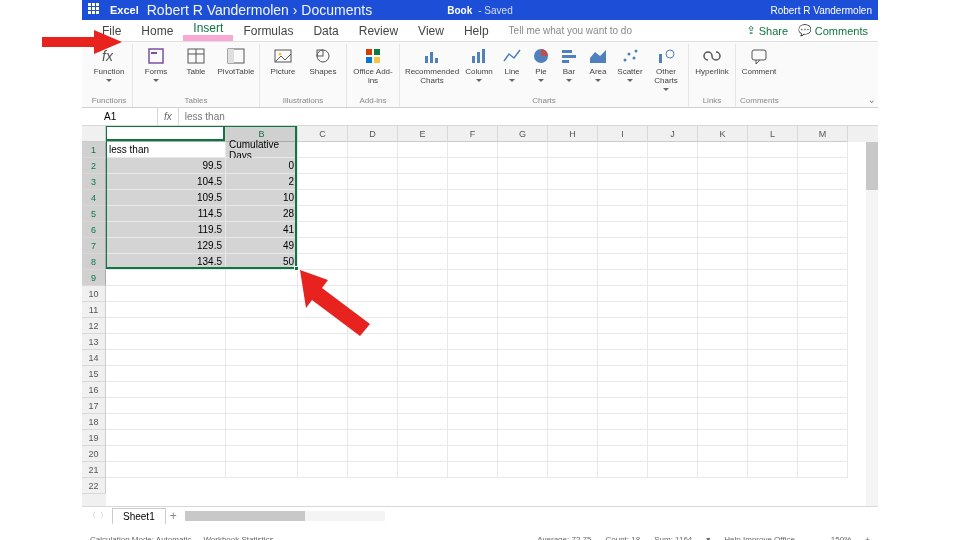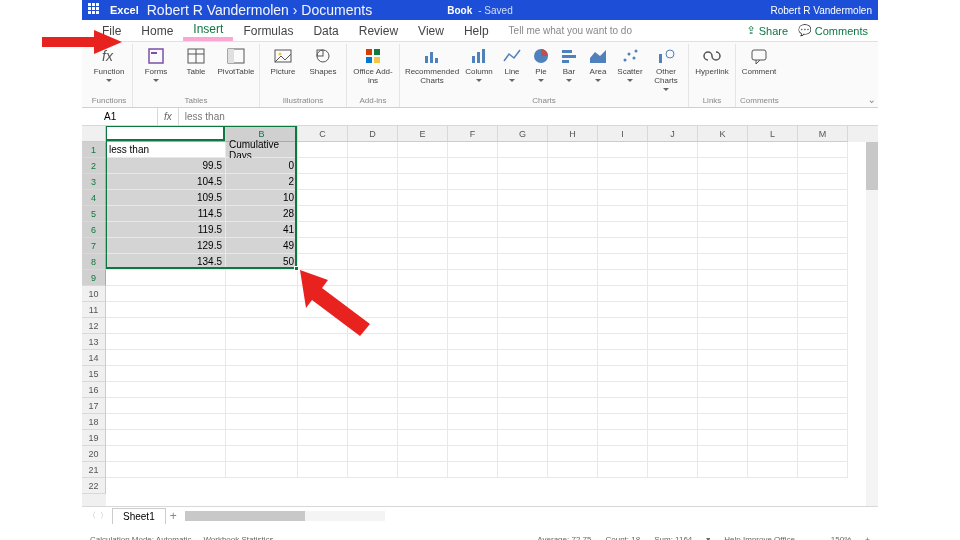--- a/index.html
+++ b/index.html
@@ -10,21 +10,21 @@
     .app-launcher { width: 14px; height: 14px; display: grid; grid-template-columns: repeat(3, 3px); grid-template-rows: repeat(3, 3px); gap: 1px; }
     .app-launcher span { background: #fff; }
     .title-app { font-weight: 600; }
     .title-crumb { font-size: 14px; opacity: 0.95; }
     .title-center { position: absolute; left: 50%; transform: translateX(-50%); display: flex; gap: 6px; align-items: center; font-size: 10px; }
     .title-user { margin-left: auto; font-size: 10px; }
     
     
     .ribtabs { height: 22px; display: flex; align-items: center; padding: 0 10px; border-bottom: 1px solid #e0e0e0; gap: 0; background: #fff; margin: 0 82px; }
     .ribtab { padding: 0 10px; height: 100%; display: flex; align-items: center; font-size: 12px; color: #444; cursor: pointer; }
-    .ribtab.active { color: #0e7641; border-bottom: 4px solid #f9a8d4; }
+    .ribtab.active { color: #0e7641; border-bottom: 6px solid #f9a8d4; }
     .tellme { margin-left: 10px; color: #888; font-size: 10px; }
     .rib-right { margin-left: auto; display: flex; gap: 10px; align-items: center; }
     .share-btn, .comments-btn { color: #0e7641; font-size: 11px; display: flex; align-items: center; gap: 3px; }
     
     
     .ribbon { height: 66px; display: flex; border-bottom: 1px solid #d0d0d0; padding: 2px 4px 0; background: #fafafa; margin: 0 82px; }
     .ribgroup { display: flex; flex-direction: column; justify-content: space-between; border-right: 1px solid #e5e5e5; padding: 0 4px 2px; }
     .ribgroup-items { display: flex; gap: 2px; align-items: flex-start; }
     .ribgroup-label { font-size: 8px; color: #888; text-align: center; }
     .ribbtn { display: flex; flex-direction: column; align-items: center; justify-content: flex-start; width: 38px; padding: 2px 0; cursor: pointer; }

